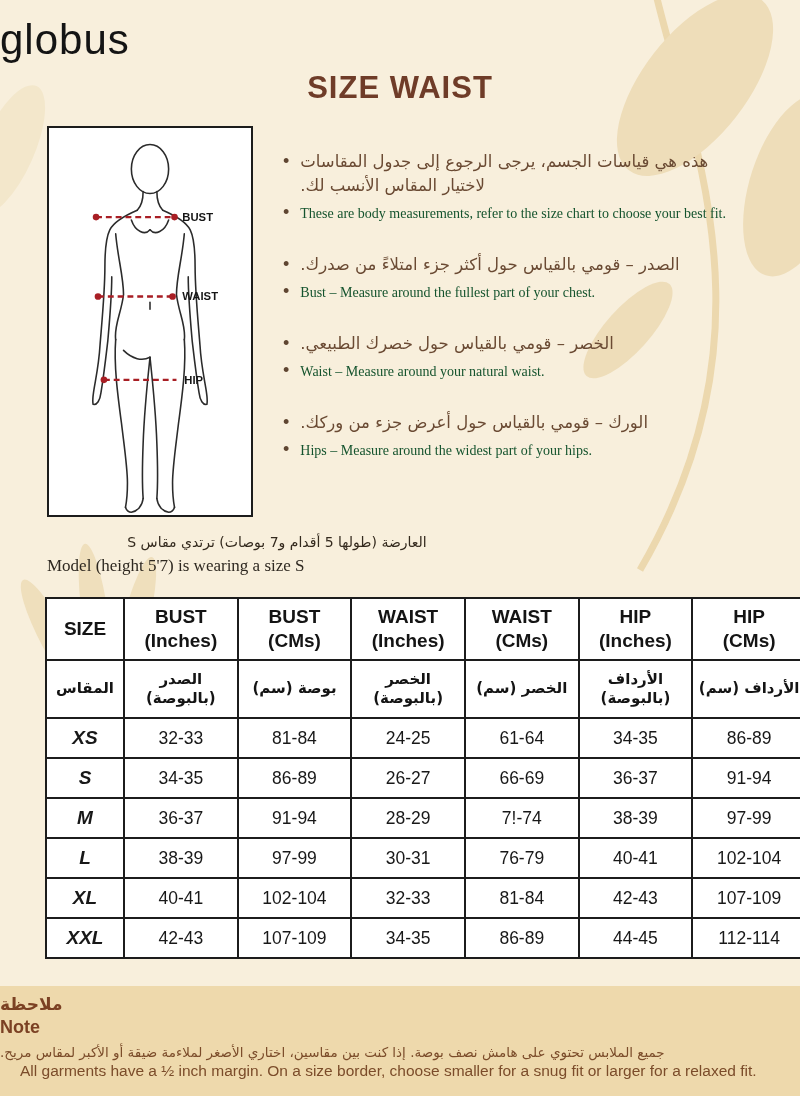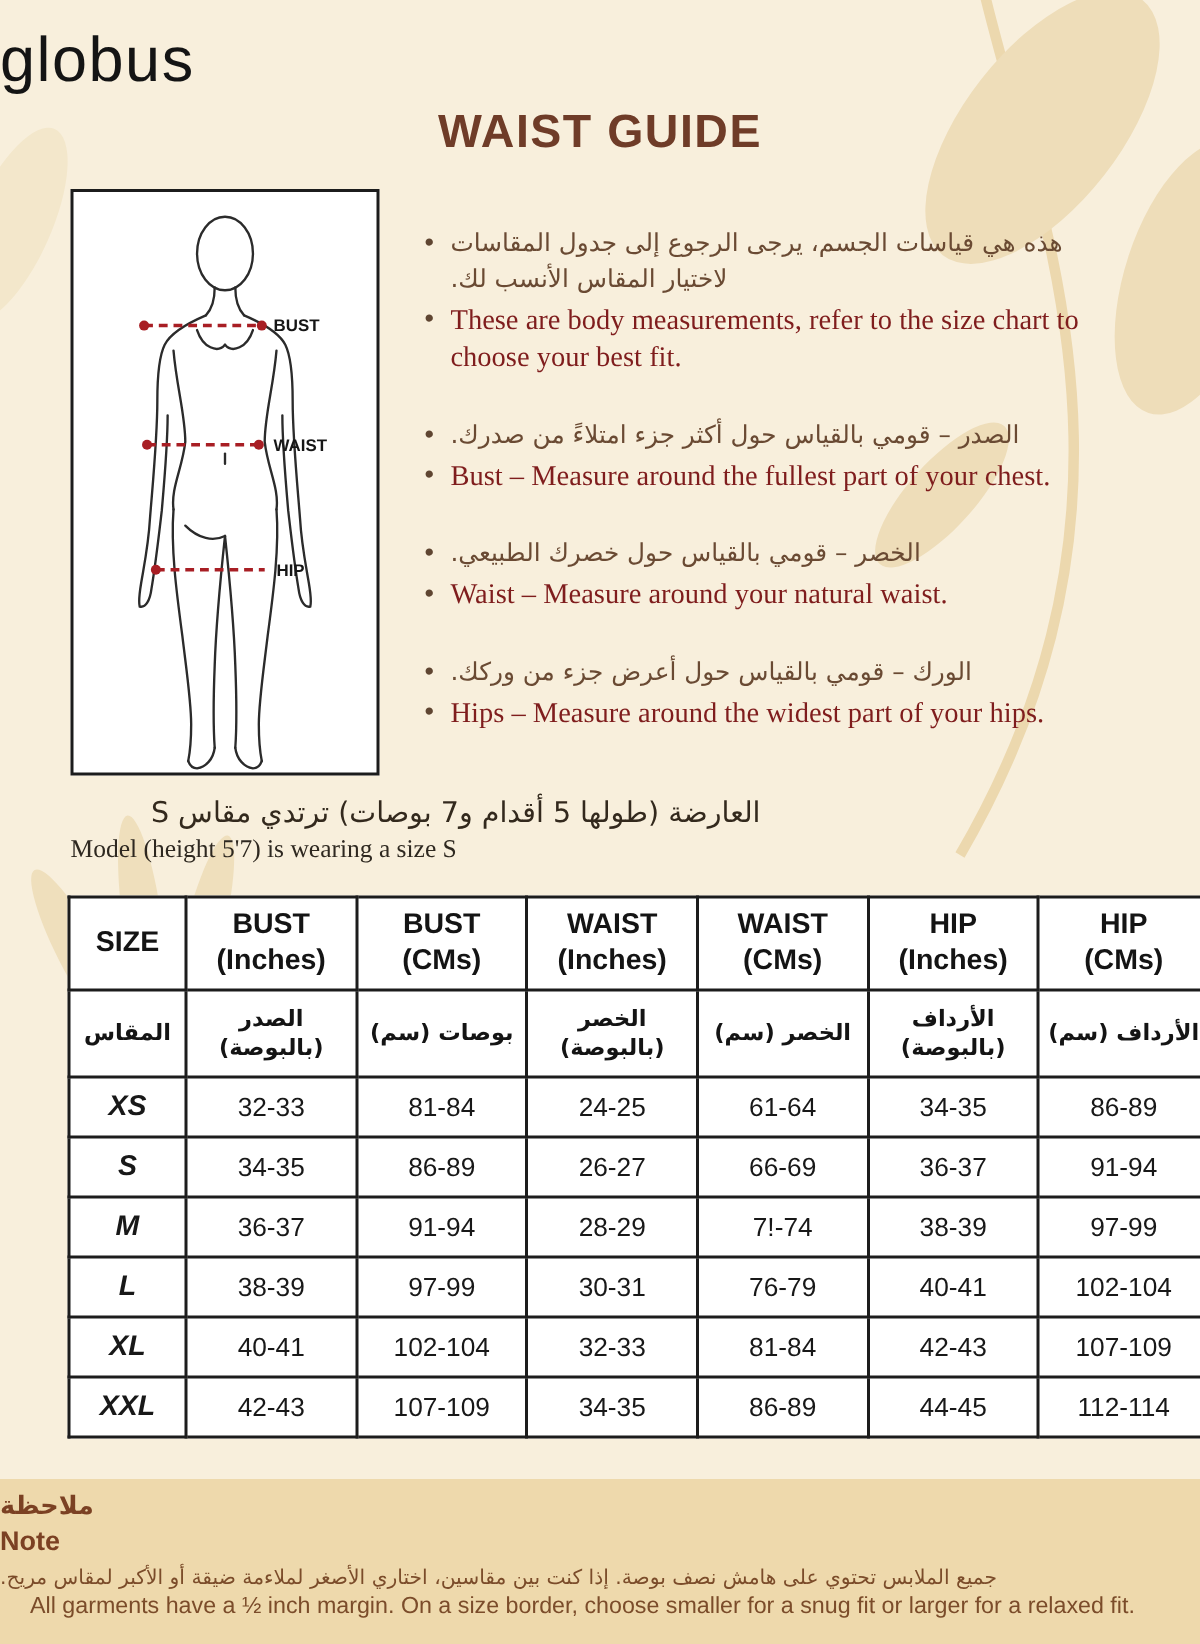--- a/index.html
+++ b/index.html
@@ -21,25 +21,25 @@
   .diagram svg{display:block;width:100%;height:100%;}
 
   .bullets{position:absolute;left:283px;top:150px;width:450px;}
   .group{margin-bottom:27px;}
   .bullet-line{display:flex;align-items:flex-start;gap:11px;margin-bottom:3px;}
   .dot{color:#5f4531;font-size:18px;line-height:22px;flex:0 0 auto;}
   .bullet-line .txt{flex:1 1 auto;}
   .txt.ar{font-family:"DejaVu Sans",sans-serif;direction:rtl;text-align:left;
     font-size:16.5px;line-height:24px;color:#6a4a33;}
   .txt.en{font-family:"Liberation Serif",serif;
-    font-size:19px;line-height:25px;color:#7f1d1d;}
+    font-size:14px;line-height:25px;color:#14532d;}
 
   .model-note{position:absolute;left:47px;top:531px;width:460px;}
-  .model-note .ar{font-family:"DejaVu Sans",sans-serif;direction:rtl;text-align:right;
-    font-size:19px;line-height:23px;color:#33291d;}
+  .model-note .ar{font-family:"DejaVu Sans",sans-serif;direction:rtl;text-align:center;
+    font-size:14px;line-height:23px;color:#33291d;}
   .model-note .en{font-family:"Liberation Serif",serif;
     font-size:17px;line-height:24px;color:#2e2820;}
 
   table.size-table{position:absolute;left:45px;top:597px;width:762px;
     border-collapse:collapse;table-layout:fixed;background:#ffffff;}
   .size-table td,.size-table th{border:2px solid #1c1c1c;text-align:center;
     vertical-align:middle;padding:0 2px;box-sizing:border-box;}
   .hdr-en th{height:62px;font-size:19px;font-weight:700;line-height:1.25;
     white-space:pre-line;color:#141414;}
   .hdr-ar th{height:58px;font-family:"DejaVu Sans",sans-serif;direction:rtl;
@@ -75,21 +75,21 @@
       <ellipse cx="55" cy="640" rx="14" ry="68" transform="rotate(-28 55 640)"></ellipse>
       <ellipse cx="95" cy="615" rx="13" ry="72" transform="rotate(-8 95 615)"></ellipse>
       <ellipse cx="135" cy="625" rx="13" ry="70" transform="rotate(14 135 625)"></ellipse>
       <ellipse cx="165" cy="655" rx="12" ry="60" transform="rotate(32 165 655)"></ellipse>
     </g>
   </svg>
 
   <div class="content">
 
     <div class="brand">globus</div>
-    <div class="title">WAIST GUIDE</div>
+    <div class="title">SIZE WAIST</div>
 
     <div class="diagram">
       <svg viewBox="0 0 206 391">
         <g fill="none" stroke="#2b2b2b" stroke-width="1.6" stroke-linecap="round">
           <ellipse cx="103" cy="40" rx="19" ry="25"></ellipse>
           <path d="M96,63 C96,72 94,78 90,82"></path>
           <path d="M110,63 C110,72 112,78 116,82"></path>
           <path d="M90,82 C76,88 66,94 62,102 C58,110 57,124 57,140 C57,165 54,195 52,220 C51,238 48,252 46,264 C45,270 44,276 45,280 C49,281 52,276 53,268 C56,250 58,232 60,215 C62,192 64,170 64,150"></path>
           <path d="M116,82 C130,88 140,94 144,102 C148,110 149,124 149,140 C149,165 152,195 154,220 C155,238 158,252 160,264 C161,270 162,276 161,280 C157,281 154,276 153,268 C150,250 148,232 146,215 C144,192 142,170 142,150"></path>
           <path d="M68,106 C70,130 76,150 76,168 C74,186 66,200 68,214"></path>
@@ -196,21 +196,21 @@
 (CMs)</th>
         <th>HIP
 (Inches)</th>
         <th>HIP
 (CMs)</th>
       </tr>
       <tr class="hdr-ar">
         <th>المقاس</th>
         <th>الصدر
 (بالبوصة)</th>
-        <th>بوصات (سم)</th>
+        <th>بوصة (سم)</th>
         <th>الخصر
 (بالبوصة)</th>
         <th>الخصر (سم)</th>
         <th>الأرداف
 (بالبوصة)</th>
         <th>الأرداف (سم)</th>
       </tr>
       <tr class="data-row">
         <td class="size-cell">XS</td>
         <td>32-33</td>

